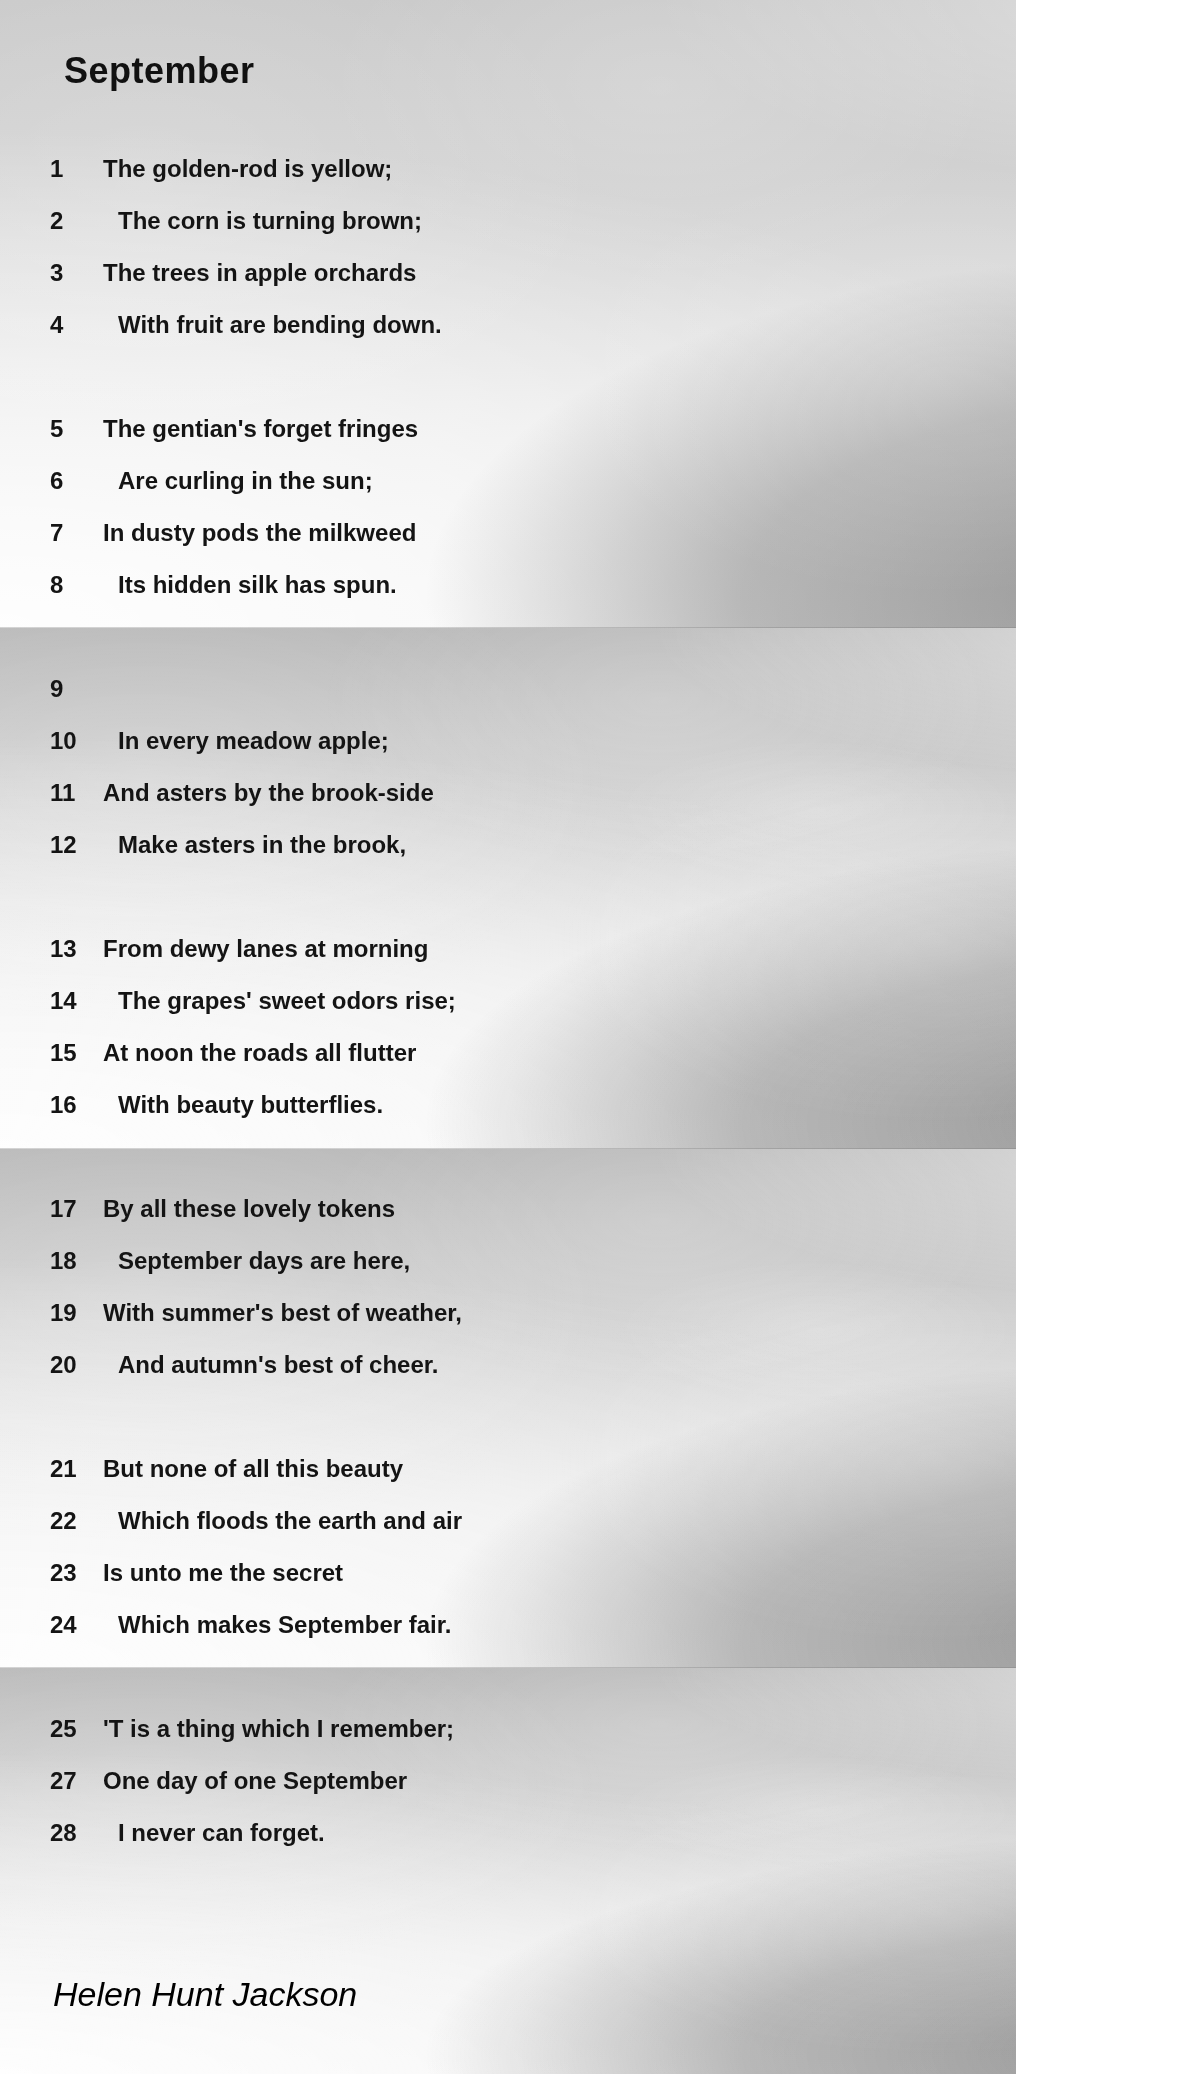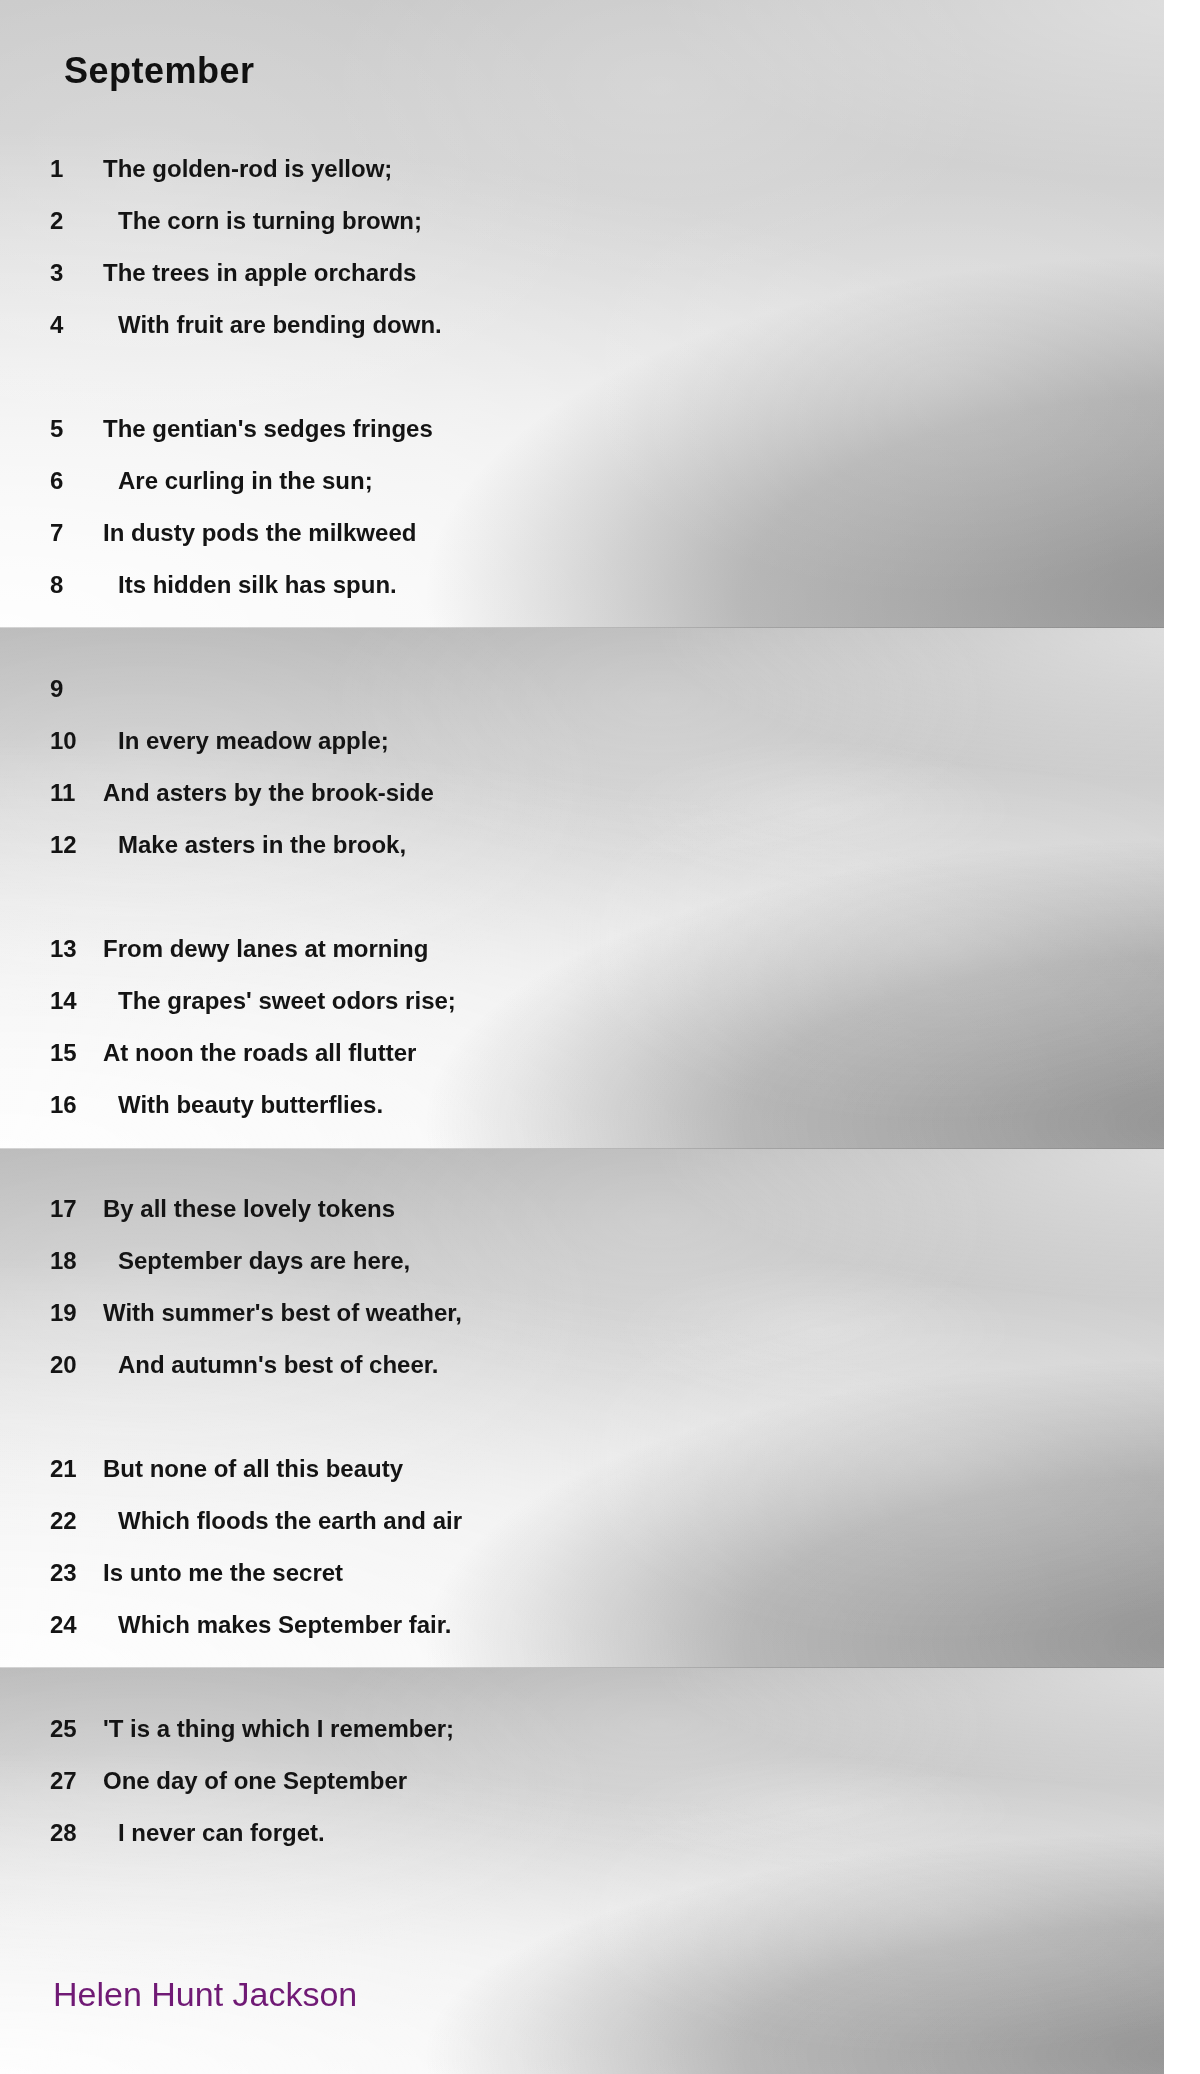--- a/index.html
+++ b/index.html
@@ -1,18 +1,18 @@
 <!DOCTYPE html>
 <html><head>
 <meta charset="utf-8">
 <style>
   html,body { margin:0; padding:0; }
   .page {
     position:relative;
-    width:1164px;
+    width:1016px;
     height:2074px;
     overflow:hidden;
     background:#e9e9e9;
     font-family:"Liberation Sans", sans-serif;
   }
 
   
   .band {
     position:absolute;
     left:0;
@@ -69,22 +69,23 @@
   }
   .no { flex:none; width:53px; }
   .tx { white-space:nowrap; }
   .tx.ind { padding-left:15px; }
 
   .author {
     position:absolute;
     left:53px;
     top:1975px;
     font-size:34px;
+    font-style:italic;
     font-weight:400;
-    color:#701a75;
+    color:#000000;
   }
 </style>
 </head>
 <body>
 
 <div class="page">
 
   <div class="band band-1"></div>
   <div class="band band-2"></div>
   <div class="band band-3"></div>
@@ -109,21 +110,21 @@
         </div>
       <div class="ln">
           <span class="no">4</span>
           <span class="tx ind">With fruit are bending down.</span>
         </div>
     </div>
 
     <div class="stanza">
       <div class="ln">
           <span class="no">5</span>
-          <span class="tx">The gentian's sedges fringes</span>
+          <span class="tx">The gentian's forget fringes</span>
         </div>
       <div class="ln">
           <span class="no">6</span>
           <span class="tx ind">Are curling in the sun;</span>
         </div>
       <div class="ln">
           <span class="no">7</span>
           <span class="tx">In dusty pods the milkweed</span>
         </div>
       <div class="ln">

